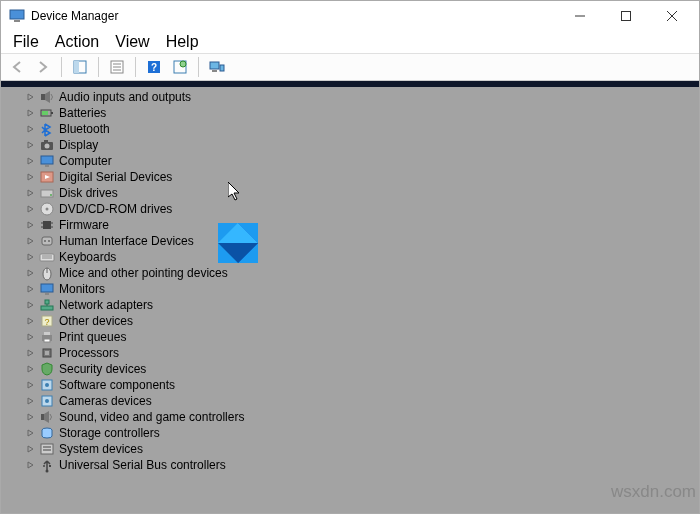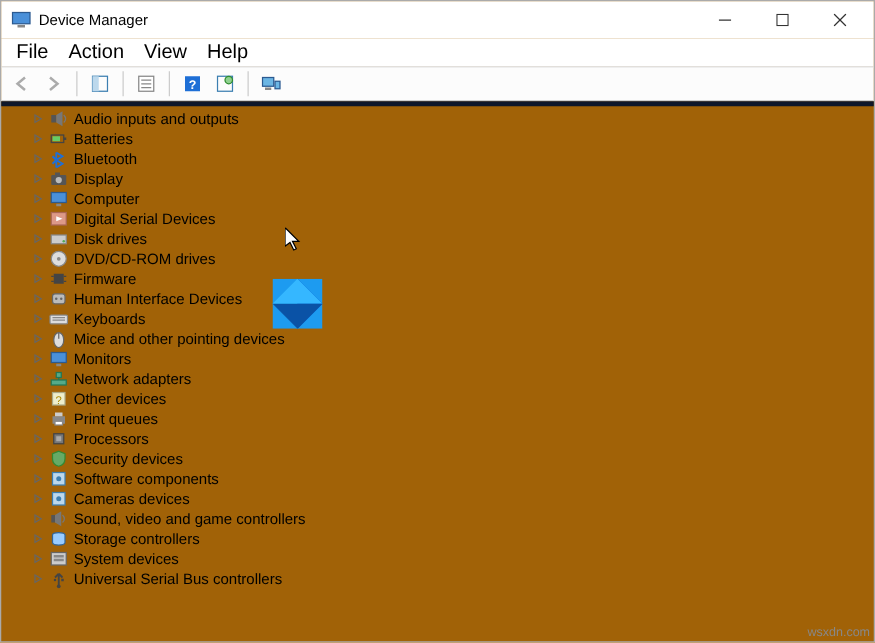--- a/index.html
+++ b/index.html
@@ -13,21 +13,21 @@
     height: 514px;
     overflow: hidden;
     position: relative;
   }
   .window {
     border: 1px solid #aaa;
     width: 700px;
     height: 514px;
     display: flex;
     flex-direction: column;
-    background: #a16207;
+    background: #a3a3a3;
   }
   .titlebar {
     height: 30px;
     display: flex;
     align-items: center;
     padding: 0 4px 0 8px;
     background: #fff;
   }
   .titlebar .app-icon {
     width: 16px; height: 16px;
@@ -69,21 +69,21 @@
     width: 24px; height: 24px;
     display: flex; align-items: center; justify-content: center;
     border: 1px solid transparent;
     border-radius: 2px;
   }
   .tb-btn.disabled { opacity: .4; }
   .tb-sep { width: 1px; height: 20px; background: #ccc; margin: 0 4px; }
   .tree-area {
     flex: 1;
     overflow-y: scroll;
-    border-top: 4px solid #0f172a;
+    border-top: 6px solid #0f172a;
     padding: 2px 0 4px 2px;
     position: relative;
   }
   .tree-row {
     display: flex;
     align-items: center;
     height: 16px;
     padding-left: 22px;
     line-height: 16px;
     white-space: nowrap;
@@ -113,22 +113,22 @@
   }
   .watermark-logo {
     position: absolute;
     left: 218px; top: 223px;
     width: 40px; height: 40px;
     pointer-events: none;
   }
   .watermark-text {
     position: absolute;
     right: 4px;
-    bottom: 2px;
-    font-size: 10px;
+    bottom: 12px;
+    font-size: 17px;
     color: #888;
   }
   
   .tree-area::-webkit-scrollbar { width:16px; }
   .tree-area::-webkit-scrollbar-track { background:#f1f1f1; }
   .tree-area::-webkit-scrollbar-thumb { background:#c1c1c1; }
   .tree-area::-webkit-scrollbar-button { display:block; height:16px; background:#f1f1f1; }
 </style>
 </head>
 <body>

